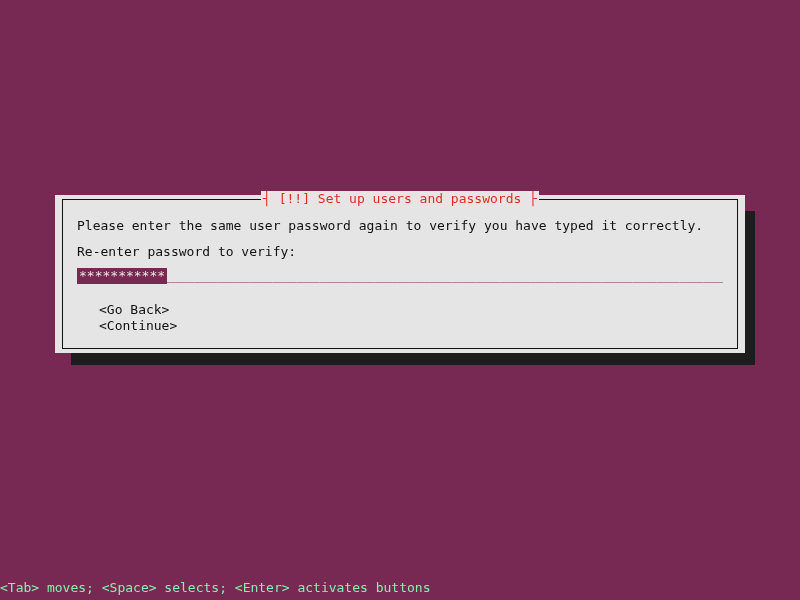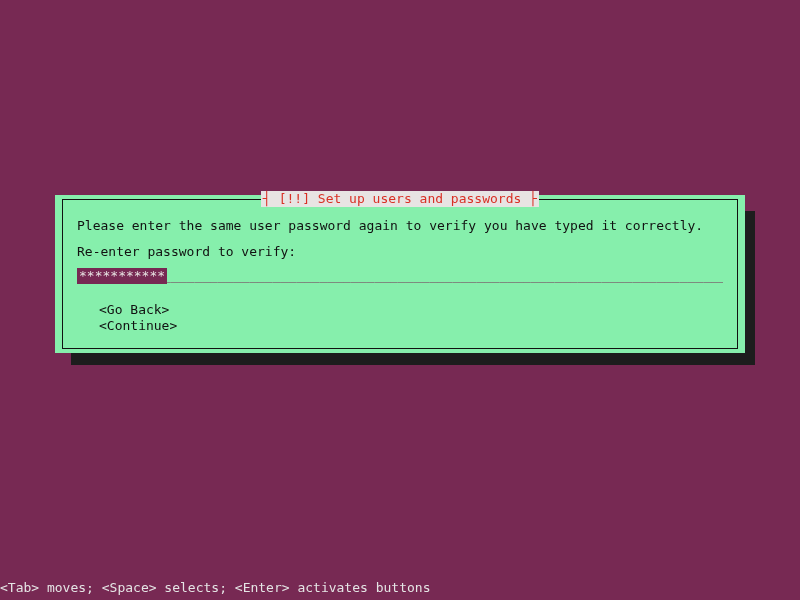--- a/index.html
+++ b/index.html
@@ -22,21 +22,21 @@
   .shadow {
     position: absolute;
     left: 16px;
     top: 16px;
     right: -10px;
     bottom: -12px;
     background: #1d1d1d;
   }
   .dialog {
     position: relative;
-    background: #86efac;
+    background: #e5e5e5;
     padding: 4px 7px 4px 7px;
   }
   .frame {
     position: relative;
     border: 1px solid #111;
     border-top: 1px solid #111;
     padding: 12px 14px 14px 14px;
   }
   .title-wrap {
     position: absolute;
@@ -93,21 +93,21 @@
   }
   .txt-btn {
     color: #111;
     cursor: pointer;
   }
 
   .helpbar {
     position: absolute;
     left: 0;
     bottom: 4px;
-    color: #e5e5e5;
+    color: #86efac;
   }
 </style>
 </head>
 <body>
 
 <div class="dialog-wrap">
   <div class="shadow"></div>
   <div class="dialog">
     <div class="frame">
       <div class="title-wrap">

